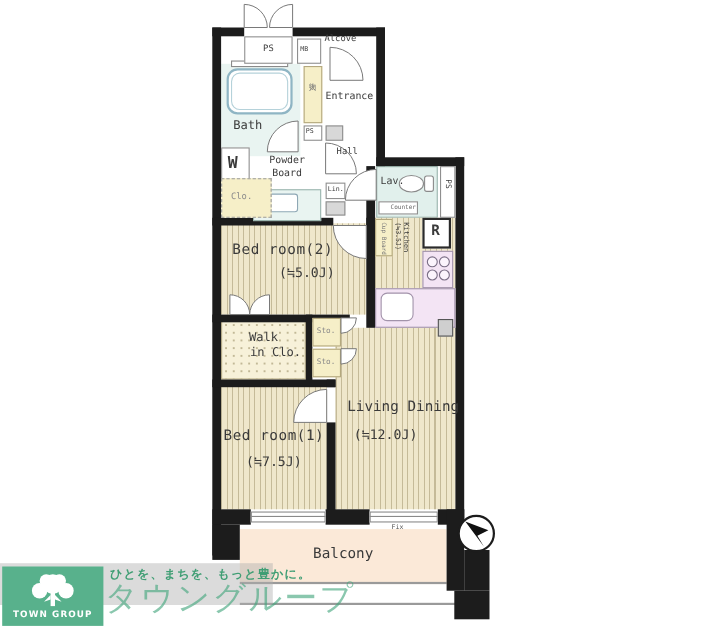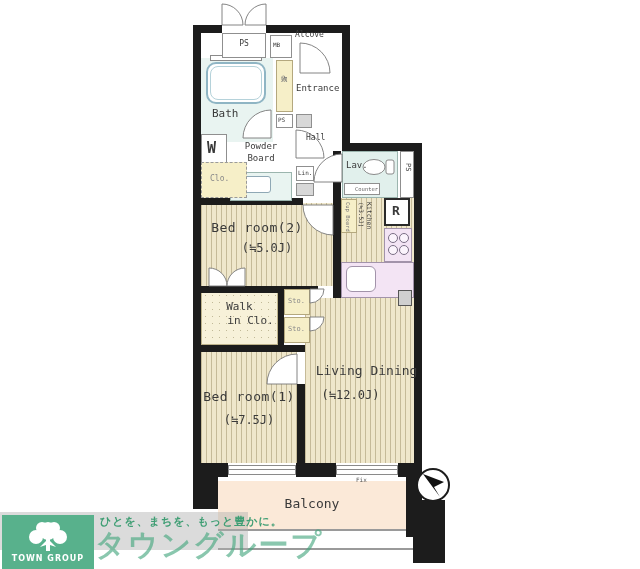--- a/index.html
+++ b/index.html
@@ -129,21 +129,21 @@
 <div class="lbl xs vert jp" style="left:280px;top:70px;color:#777;">物入</div>
 <div class="lbl" style="left:278px;top:117px;font-size:6px;">PS</div>
 <div class="lbl" style="left:296px;top:84px;font-size:9px;">Entrance</div>
 <div class="lbl sm" style="left:306px;top:134px;">Hall</div>
 <div class="lbl" style="left:207px;top:140px;font-size:15px;font-weight:bold;">W</div>
 <div class="lbl sm ctr" style="left:227px;top:142px;width:68px;font-size:9px;">Powder</div>
 <div class="lbl sm ctr" style="left:227px;top:154px;width:68px;font-size:9px;">Board</div>
 <div class="lbl" style="left:298px;top:170px;font-size:6px;">Lin.</div>
 <div class="lbl" style="left:210px;top:175px;font-size:8px;color:#8a8a8a;">Clo.</div>
 <div class="lbl rm ctr" style="left:201px;top:221px;width:112px;">Bed room(2)</div>
-<div class="lbl sz ctr" style="left:201px;top:242px;width:132px;">(≒5.0J)</div>
+<div class="lbl sz ctr" style="left:201px;top:242px;width:156px;">(≒5.0J)</div>
 <div class="lbl" style="left:346px;top:161px;font-size:9px;">Lav.</div>
 <div class="lbl" style="left:355px;top:186px;font-size:5.5px;color:#666;">Counter</div>
 <div class="lbl vert ctr" style="left:403px;top:163px;font-size:7px;">PS</div>
 <div class="lbl vert" style="left:345px;top:202px;font-size:5.5px;color:#777;">Cup Board</div>
 <div class="abs vert" style="left:358px;top:202px;height:62px;">
   <div class="lbl-in" style="font-size:6.5px;">Kitchen</div>
   <div class="lbl-in" style="font-size:6px;">(≒3.5J)</div>
 </div>
 <div class="lbl" style="left:392px;top:204px;font-size:13px;font-weight:bold;">R</div>
 <div class="lbl ctr" style="left:201px;top:301px;width:77px;font-size:11px;">Walk</div>
@@ -167,13 +167,13 @@
       <circle cx="40" cy="13" r="6"></circle>
         <circle cx="52" cy="13" r="6"></circle>
       <rect x="44" y="22" width="4" height="14"></rect>
       <path d="M38,32 L44,26 L44,30 Z"></path>
         <path d="M54,32 L48,26 L48,30 Z"></path>
     </g>
   </svg>
   <div class="lbl jp" style="left:0;top:40px;width:92px;text-align:center;color:#fff;font-size:8px;font-weight:bold;letter-spacing:1px;">TOWN GROUP</div>
 </div>
 <div class="lbl jp" style="left:100px;top:516px;font-size:11px;color:#3f9e74;letter-spacing:1px;font-weight:bold;">ひとを、まちを、もっと豊かに。</div>
-<div class="lbl jp" style="left:95px;top:528px;font-size:30px;color:#43a67d;font-weight:bold;letter-spacing:2px;opacity:0.62;">タウングループ</div>
+<div class="lbl jp" style="left:95px;top:528px;font-size:30px;color:#43a67d;font-weight:normal;letter-spacing:2px;opacity:0.62;">タウングループ</div>
 
 </body></html>

